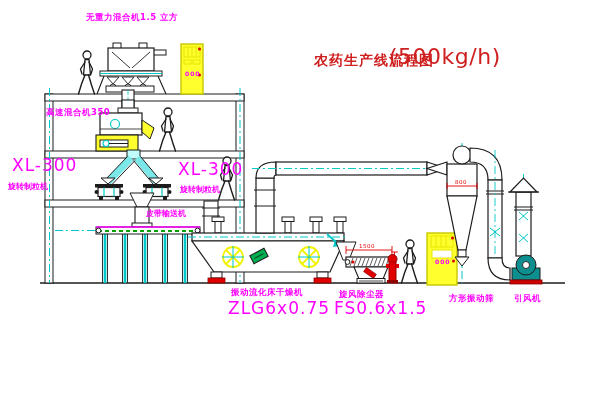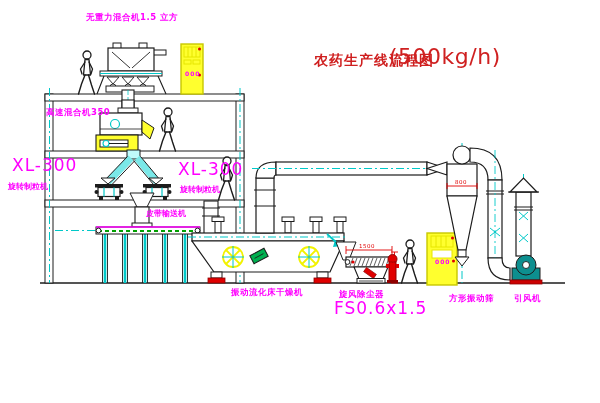--- a/index.html
+++ b/index.html
@@ -343,20 +343,21 @@
 
 <div class="lbl magenta model-big" style="left:12px;top:157px;">XL-300</div>
 <div class="lbl magenta cn-tiny" style="left:8px;top:183px;">旋转制粒机</div>
 
 <div class="lbl magenta model-big" style="left:178px;top:161px;">XL-300</div>
 <div class="lbl magenta cn-tiny" style="left:180px;top:186px;">旋转制粒机</div>
 
 <div class="lbl magenta cn-tiny" style="left:146px;top:210px;">皮带输送机</div>
 
 <div class="lbl magenta cn-small" style="left:231px;top:288px;">振动流化床干燥机</div>
+<div class="lbl magenta model-big" style="left:228px;top:300px;">ZLG6x0.75</div>
 
 <div class="lbl magenta cn-small" style="left:339px;top:290px;">旋风除尘器</div>
 <div class="lbl magenta model-big" style="left:334px;top:300px;">FS0.6x1.5</div>
 
 <div class="lbl magenta cn-small" style="left:449px;top:294px;">方形振动筛</div>
 <div class="lbl magenta cn-small" style="left:514px;top:294px;">引风机</div>
 
 <div class="lbl dim" style="left:359px;top:243.5px;">1500</div>
 <div class="lbl dim rot90" style="left:390px;top:272px;">745</div>
 <div class="lbl dim" style="left:455px;top:180px;">800</div>

